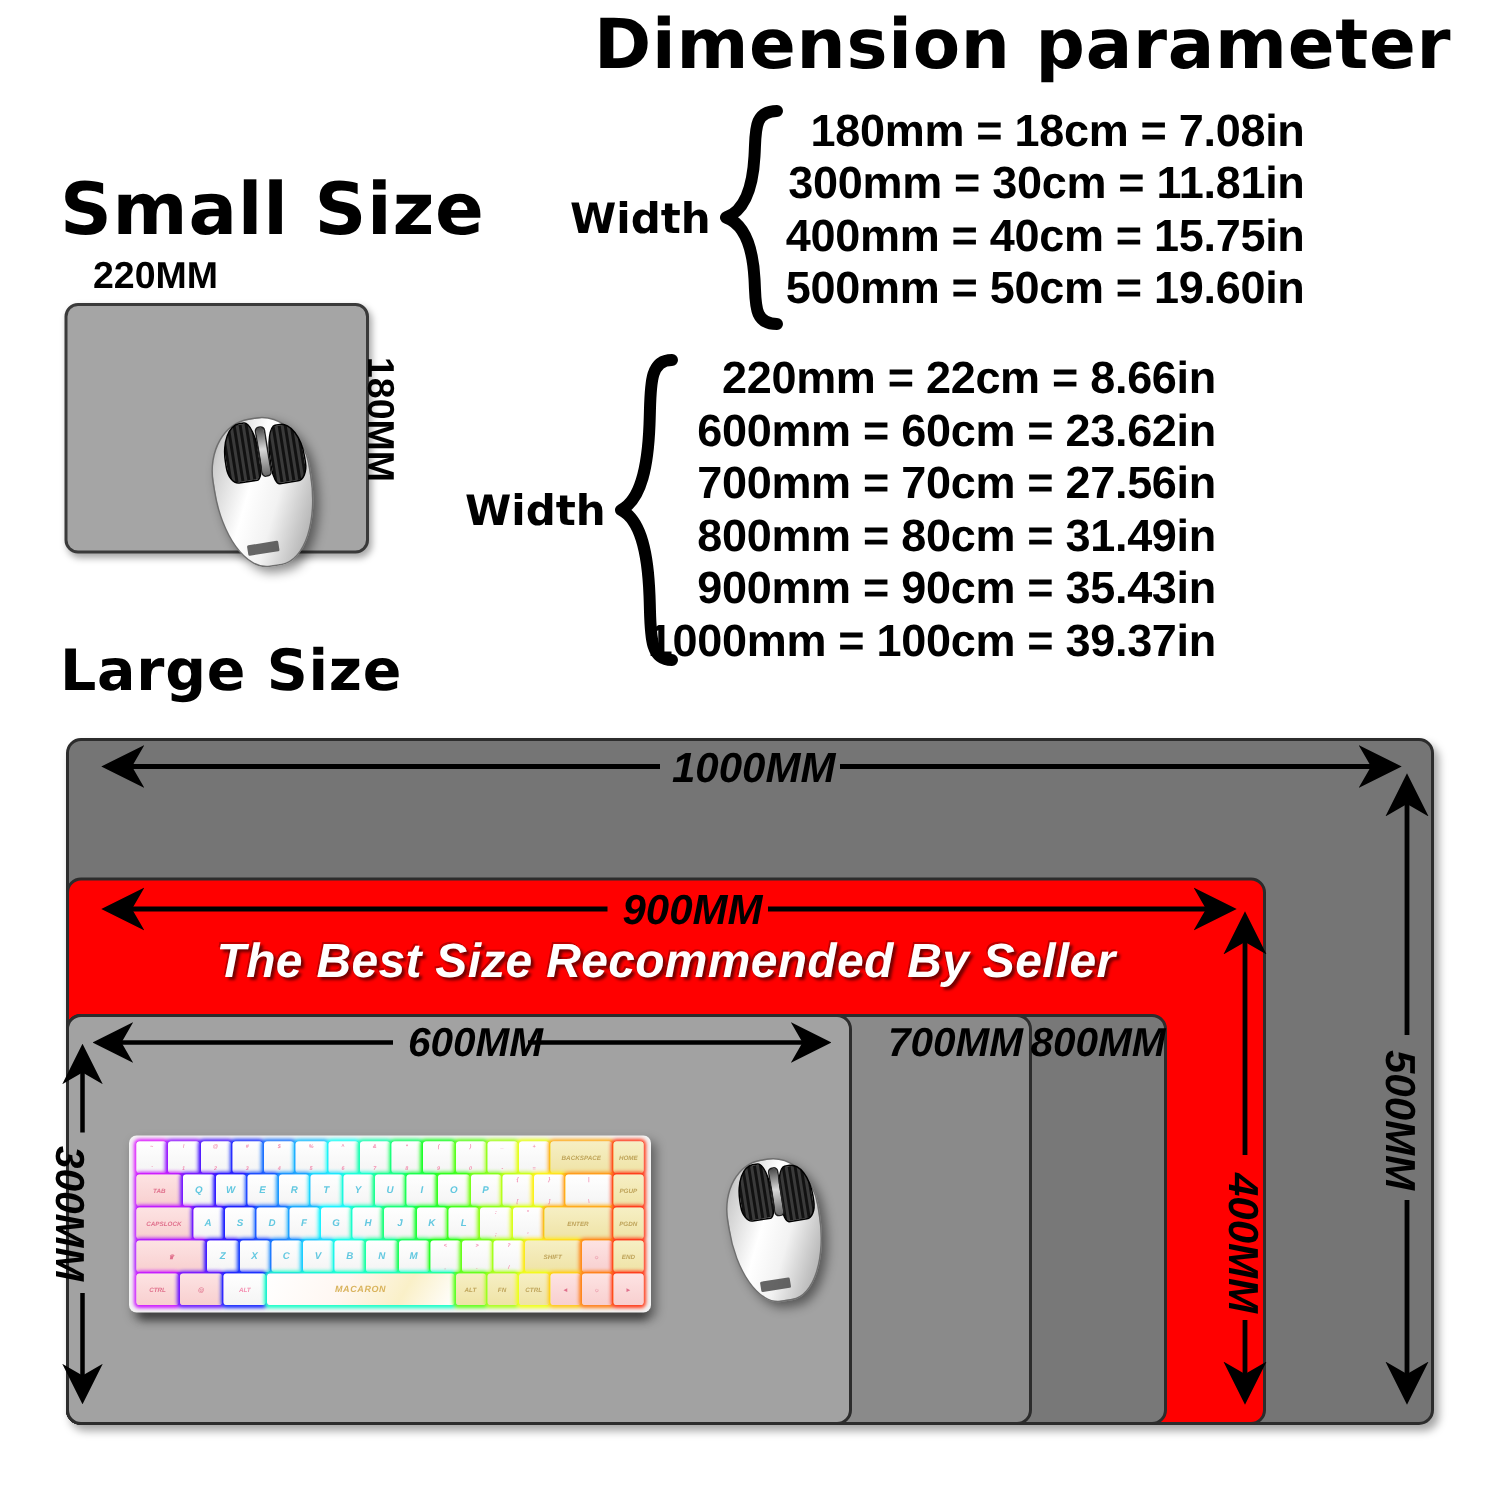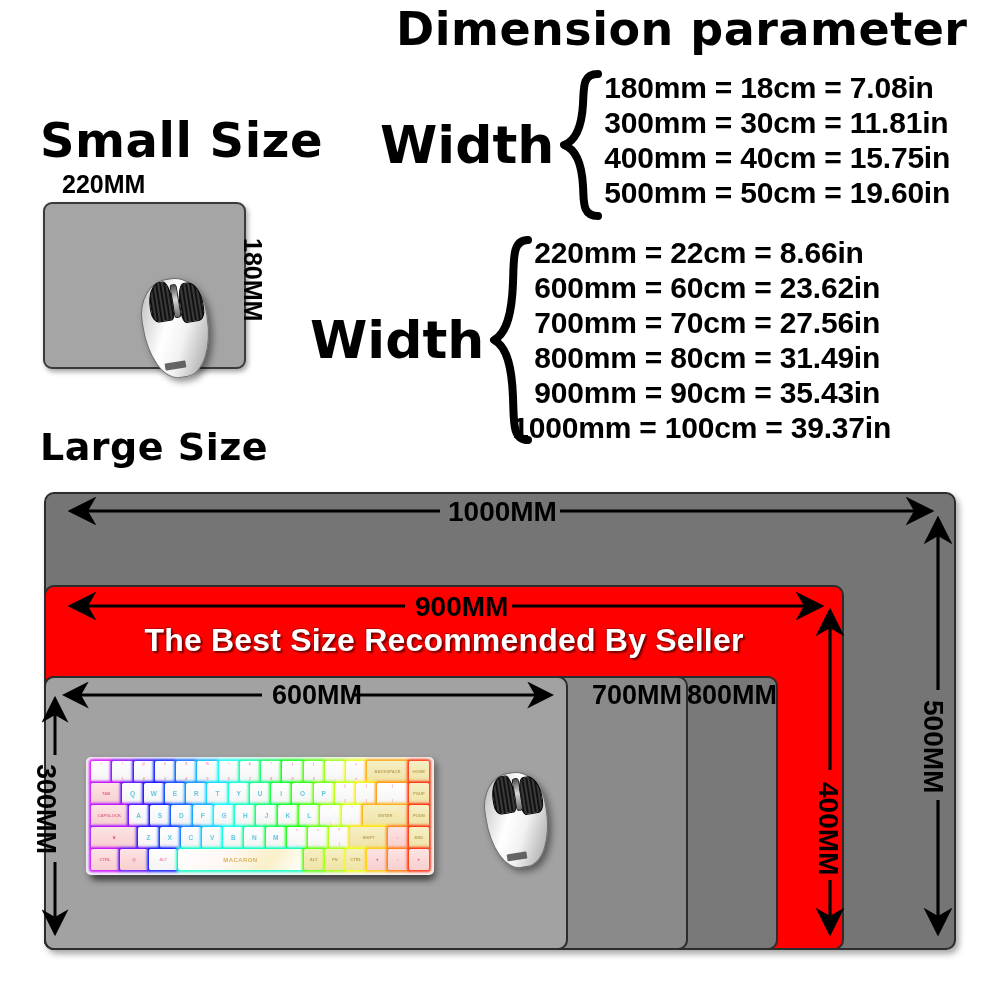--- a/index.html
+++ b/index.html
@@ -27,29 +27,29 @@
   }
 
   
   .spec-block{ position:absolute; }
   #width-block{ left:380px; top:70px; }
   #length-block{ left:310px; top:235px; }
 
   .spec-row{ display:flex; align-items:flex-start; }
   .spec-label{
     font-family:"DejaVu Sans", sans-serif;
-    font-weight:700; font-size:52px; color:#000;
+    font-weight:700; font-size:28px; color:#000;
     align-self:center; padding-right:4px; white-space:nowrap;
   }
   .brace{
     align-self:stretch; display:flex; align-items:center;
     width:46px; flex:0 0 46px;
   }
   .brace svg{ display:block; width:46px; height:100%; }
-  .spec-lines{ display:flex; flex-direction:column; }
+  .spec-lines{ display:flex; flex-direction:column;text-align:right; }
   .spec-line{
     font-family:"Liberation Sans", sans-serif;
     font-weight:700;
     font-size:30px;
     line-height:35px;
     color:#000;
     white-space:nowrap;
     letter-spacing:-0.2px;
   }
   #length-block .spec-line:last-child{ margin-left:-22px; }
@@ -96,21 +96,21 @@
   }
   .mouse .logo{
     position:absolute; left:34%; bottom:9%; width:32%; height:7%;
     background:#4b4b4b; border-radius:1px; opacity:.85; transform:rotate(-9deg);
     font-size:5px; color:#fff; text-align:center; overflow:hidden;
   }
   #small-mouse{ position:absolute; left:98px; top:74px; width:66px; height:100px; }
   #large-mouse{ position:absolute; left:486px; top:772px; width:62px; height:96px; }
 
   
-  #large-group{ position:absolute; left:0; top:0; width:1000px; height:1000px; }
+  #large-group{ position:absolute; left:0; top:0; width:1000px; height:1000px;font-style:italic; }
 
   .matbox{ position:absolute; border:2px solid #2c2c2c; border-radius:10px; }
   #mat-1000{ left:44px;  top:492px; width:912px; height:458px; background:#757575;
              box-shadow:3px 4px 6px rgba(0,0,0,.35); }
   #mat-900 { left:44px;  top:585px; width:800px; height:365px; background:#ff0000; }
   #mat-800 { left:44px;  top:676px; width:734px; height:274px; background:#787878; }
   #mat-700 { left:44px;  top:676px; width:644px; height:274px; background:#8a8a8a; }
   #mat-600 { left:44px;  top:676px; width:524px; height:274px; background:#a2a2a2; }
 
   .dim-label{

